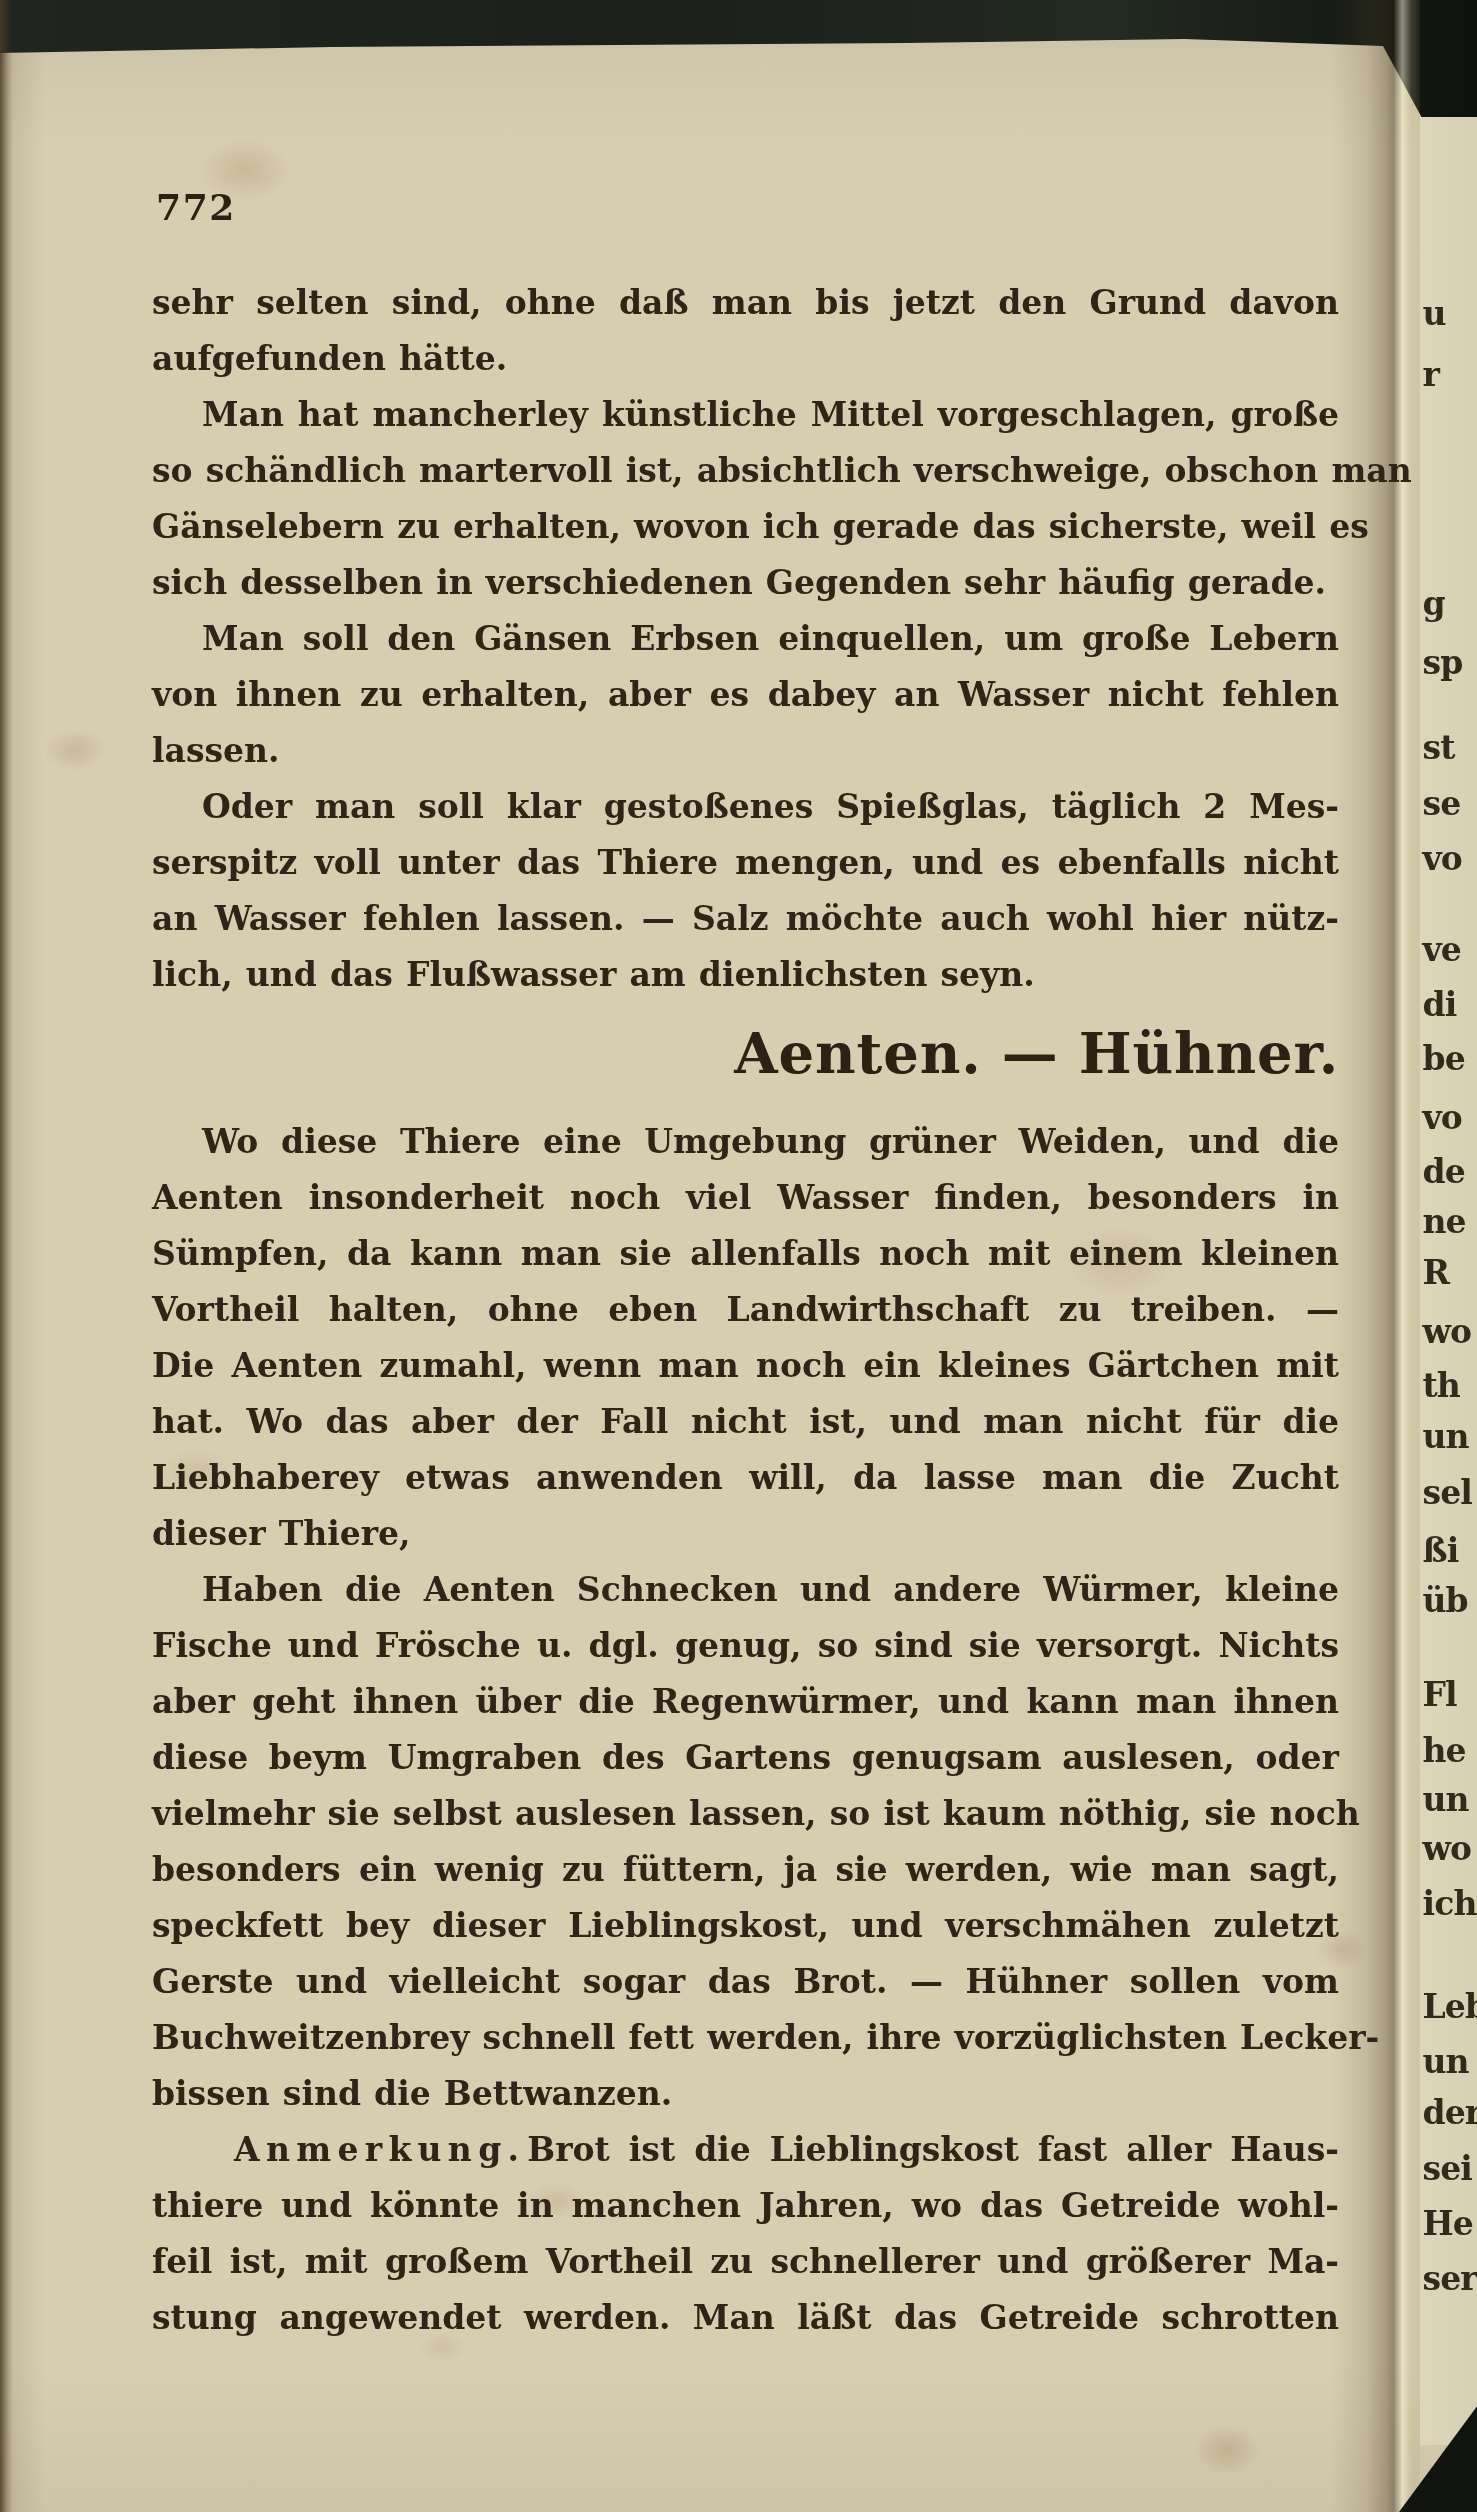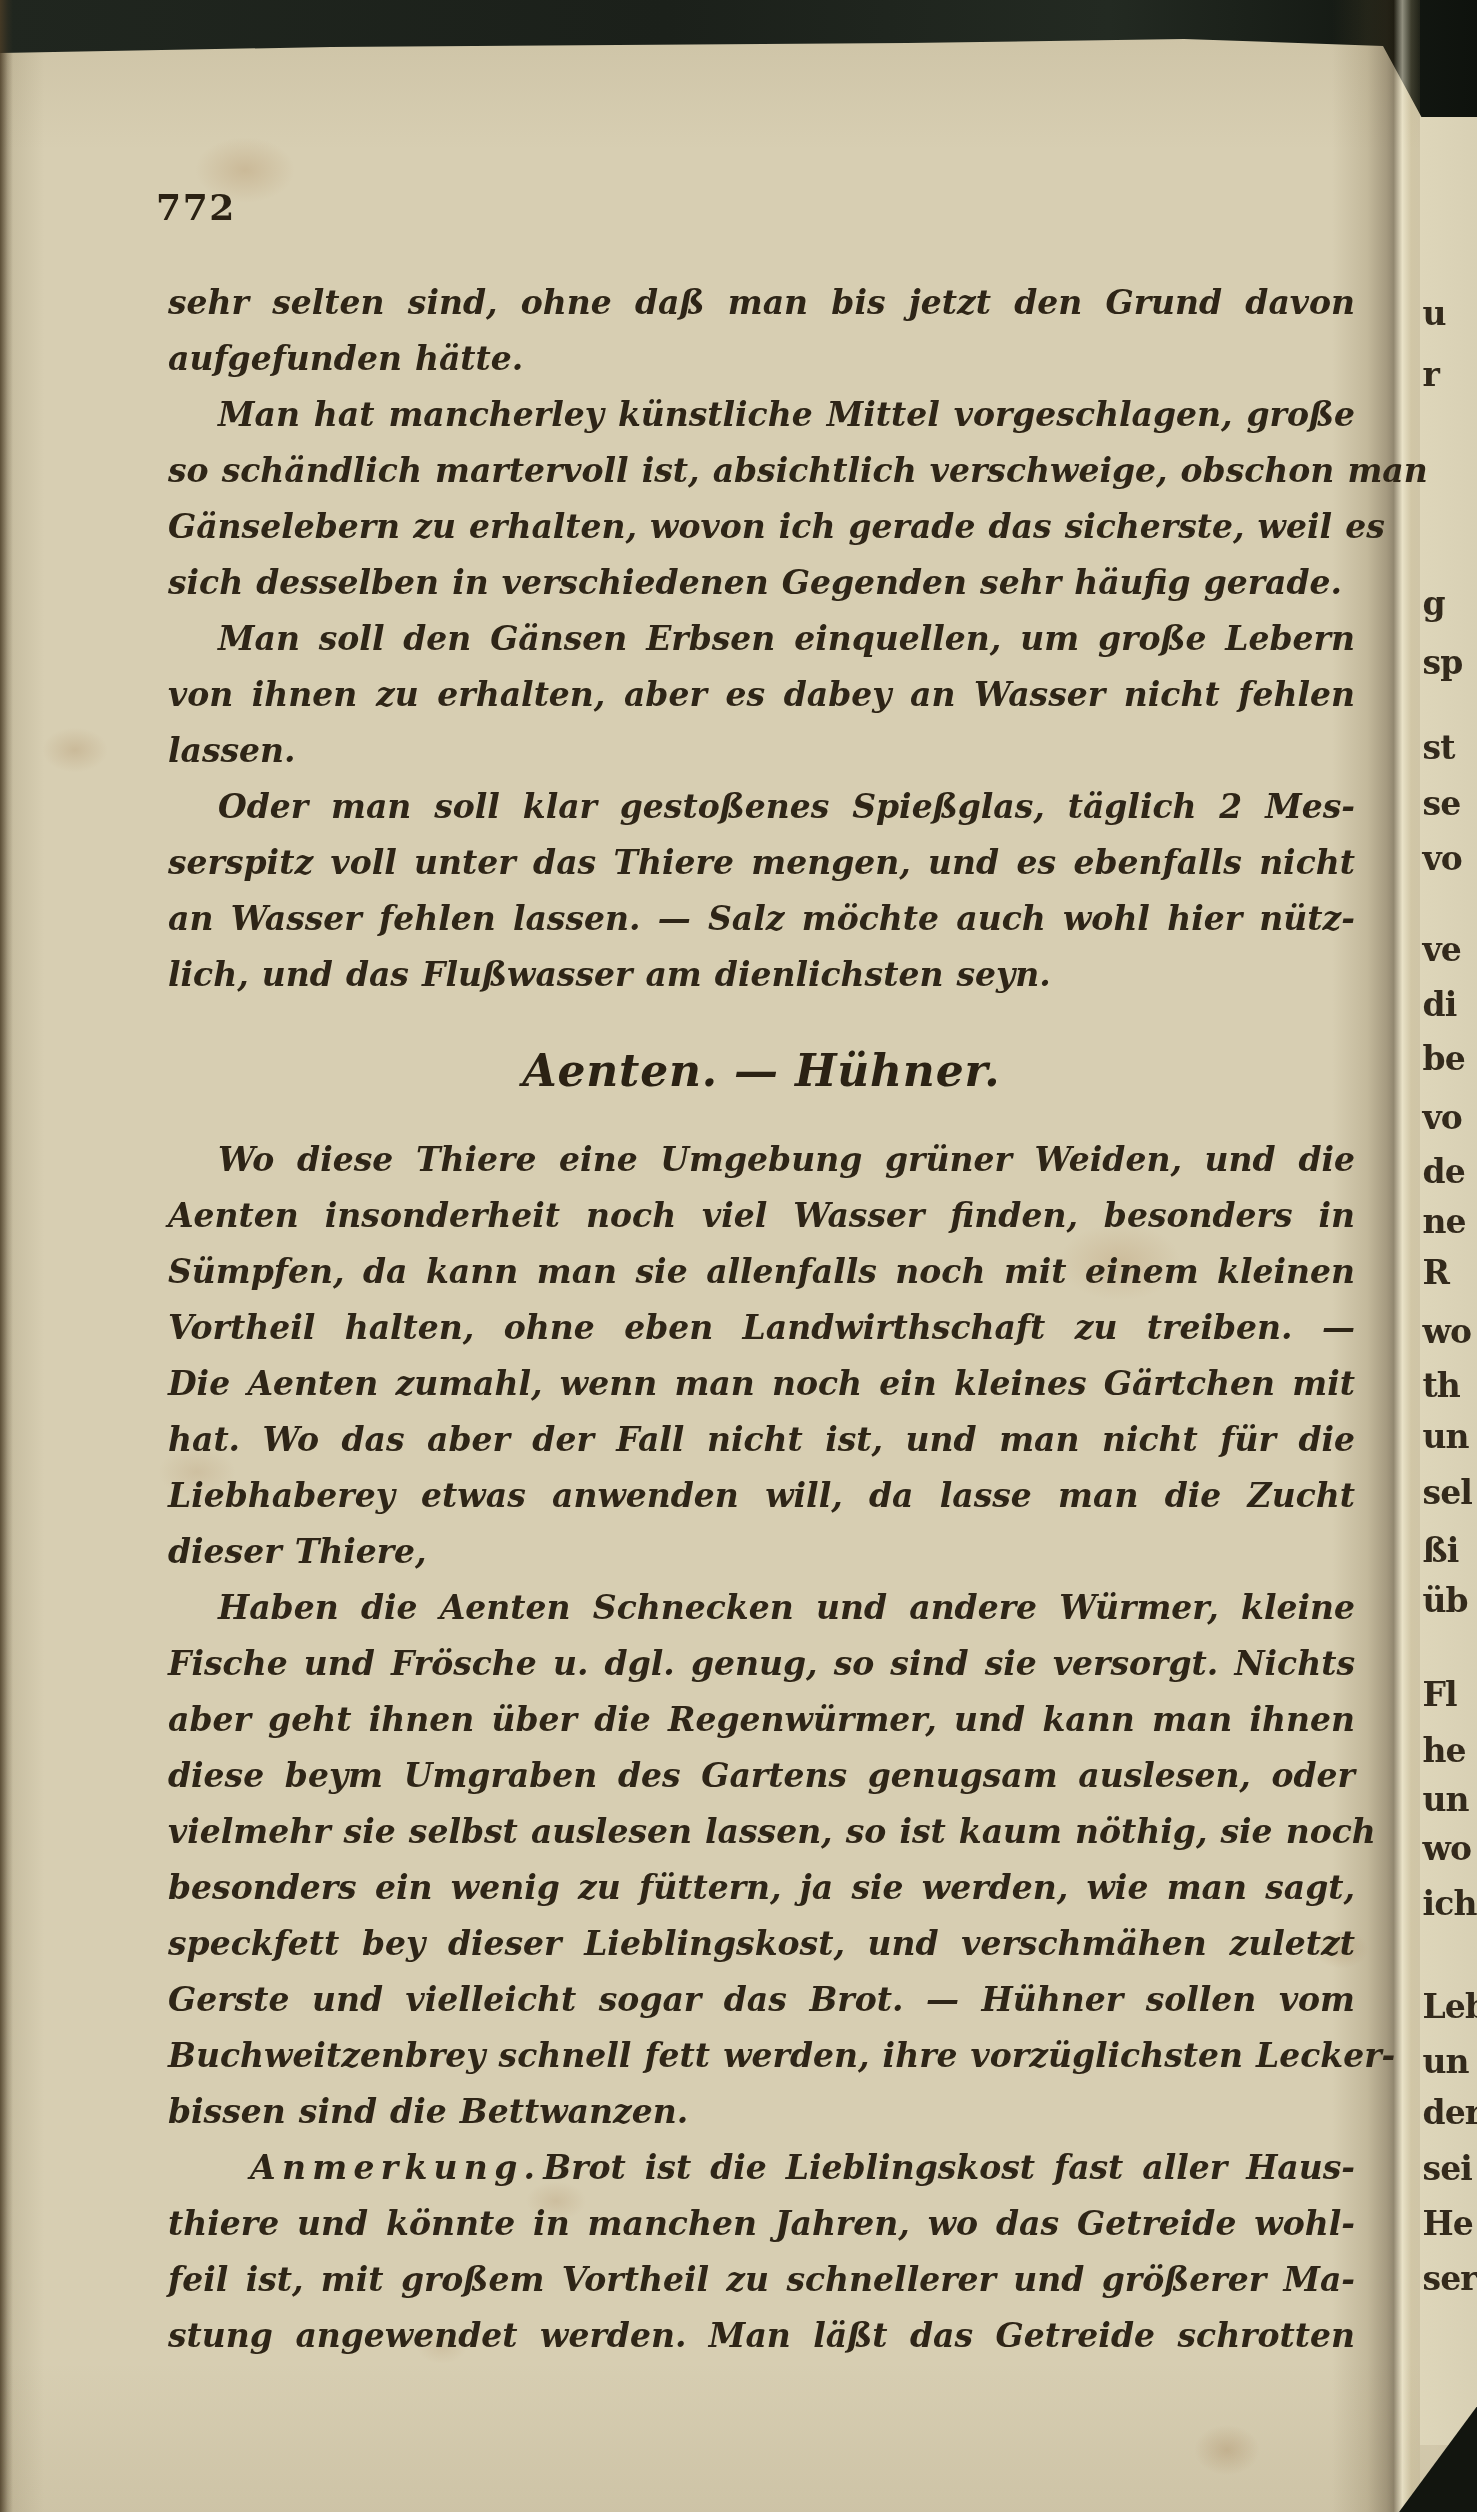--- a/index.html
+++ b/index.html
@@ -46,33 +46,33 @@
   }
   .scan-bottom-corner {
     position:absolute; right:0; bottom:0; width:79px; height:107px;
     background:#12150f; clip-path:polygon(100% 0, 100% 100%, 0 100%);
   }
   .page-number {
     position:absolute; left:156px; top:186px;
     font-size:36px; font-weight:bold; letter-spacing:1.6px; color:#2b2214;
   }
   .text-block {
-    position:absolute; left:168px; top:275px; width:1187px;font-style:italic;
+    position:absolute; left:152px; top:275px; width:1187px;
   }
   .line {
     font-size:33px; font-weight:bold; line-height:56px; height:56px;
     text-align:justify; text-align-last:justify; white-space:nowrap;
     letter-spacing:0px; word-spacing:1.6px;
   }
   .line.pend { text-align-last:left; }
   .line.indent  { text-indent:50px; }
   .line.indent2 { text-indent:82px; }
   .heading {
-    font-size:44px; font-weight:bold; line-height:66px; height:66px;
-    margin-top:35px; margin-bottom:28px; text-align:center; letter-spacing:0.8px;
+    font-size:56px; font-weight:bold; line-height:66px; height:66px;
+    margin-top:17px; margin-bottom:28px; text-align:right; letter-spacing:0.8px;
     color:#2b2214;
   }
   .sperr { letter-spacing:6.3px; margin-right:2px; }
 </style>
 </head>
 <body>
 
 <div class="sheet">
 
   <div class="scan-top"></div>

